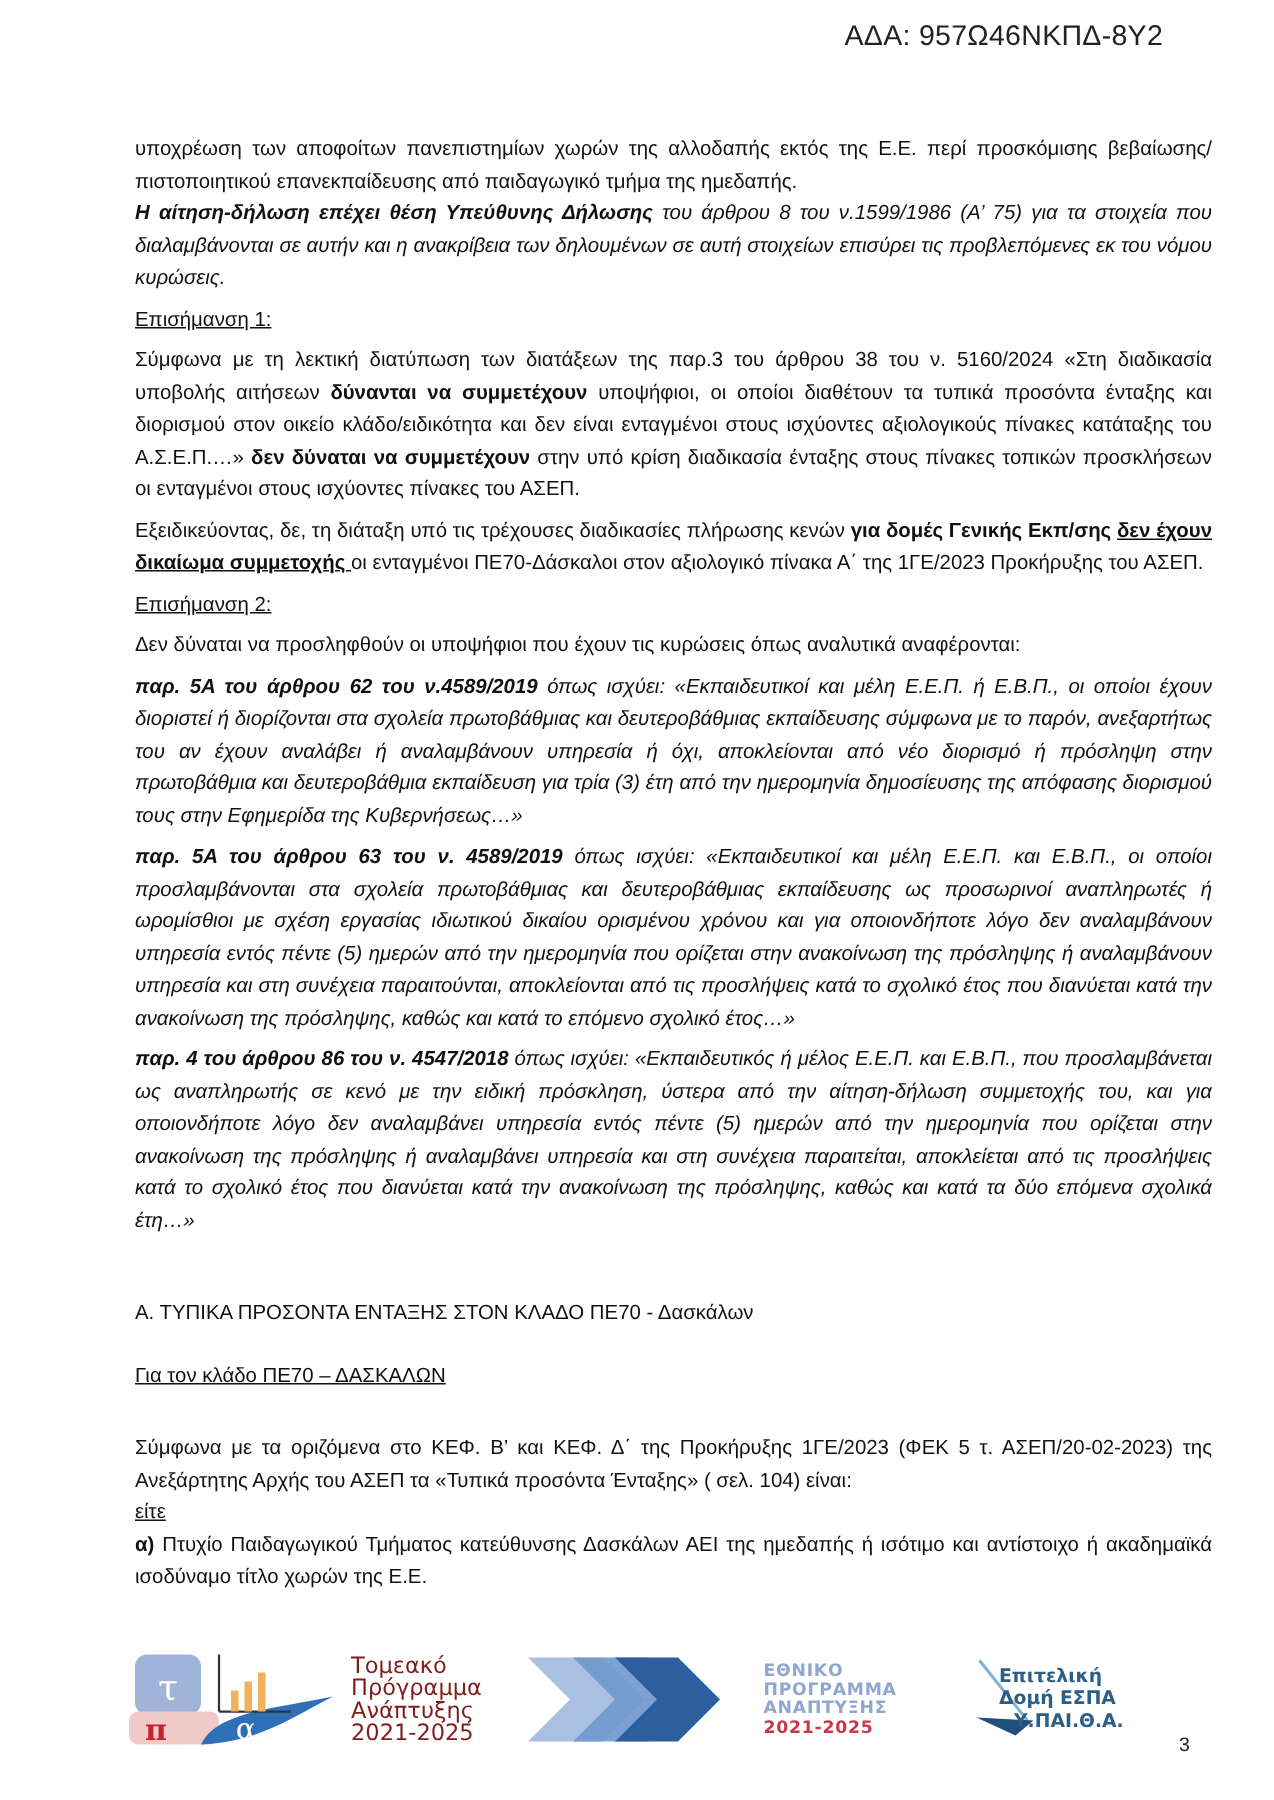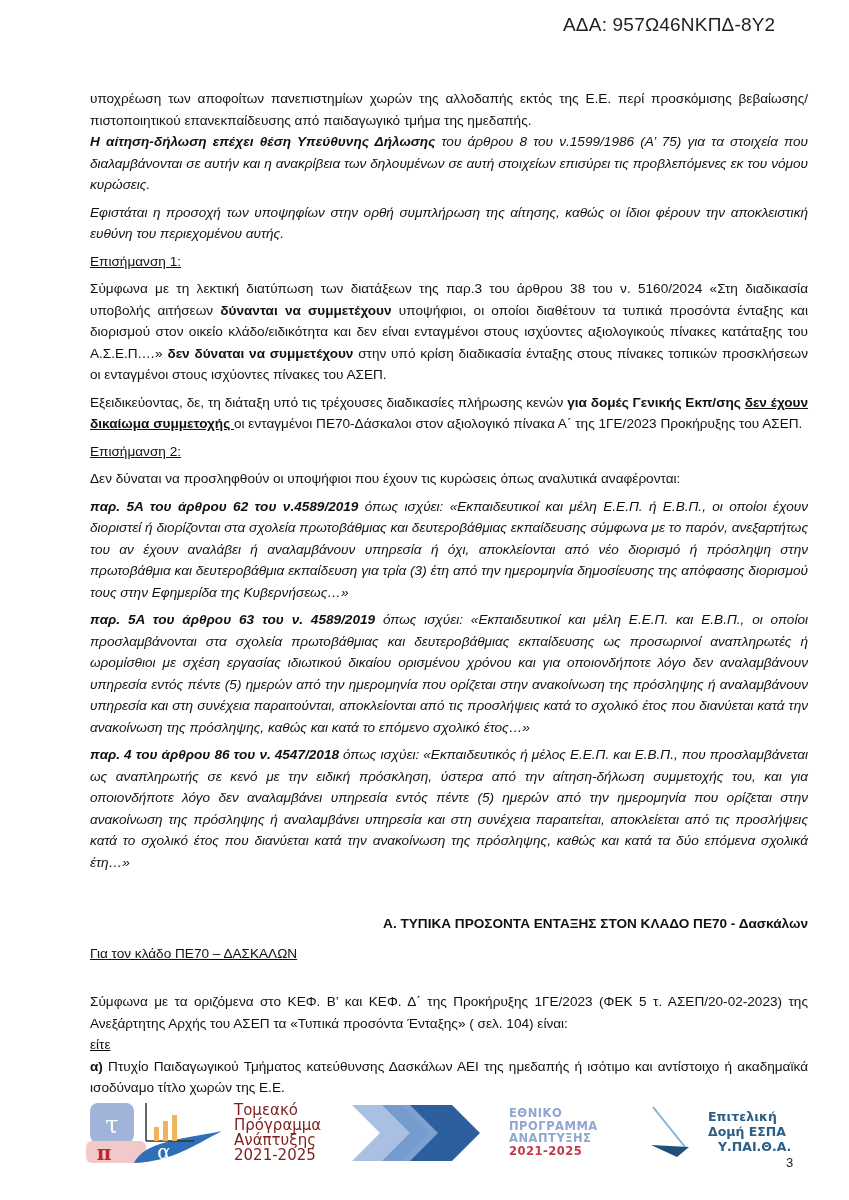--- a/index.html
+++ b/index.html
@@ -9,45 +9,44 @@
          font-family:"Liberation Sans", sans-serif; letter-spacing:0.2px; }
   .content { position:absolute; left:90px; top:61px; width:718px;
              font-family:"Liberation Sans", sans-serif; font-size:13.6px;
              line-height:21.5px; color:#111; }
   .content p { margin:0 0 6px 0; text-align:justify; }
   .content p.tight { margin-bottom:0;margin-top:27px; }
   .it { font-style:italic; }
   .b { font-weight:bold; }
   .u { text-decoration:underline; }
   .heading { font-weight:normal; text-decoration:underline; margin:0 0 6px 0; }
-  .section-title { font-weight:bold; margin-top:40px; margin-bottom:8px;text-align:right; }
+  .section-title { font-weight:normal; margin-top:40px; margin-bottom:20px; }
   .footer { position:absolute; left:84px; top:1093px; width:720px; height:78px; }
   .logo { position:absolute; }
   .logo-tpa { left:0; top:8px; width:140px; height:64px; }
   .tpa-text { position:absolute; left:150px; top:10px; font-size:15px; line-height:15px; color:#7f1d1d;
               font-family:"DejaVu Sans", sans-serif; }
   .chev { left:268px; top:8px; width:130px; height:64px; }
   .enp { position:absolute; left:425px; top:14px; font-family:"DejaVu Sans", sans-serif;
          font-size:11.5px; line-height:12.5px; font-weight:bold; letter-spacing:0.5px; }
   .enp .l1 { color:#8fa7cf; }
   .enp .l4 { color:#c33a4b; }
   .edespa { position:absolute; left:565px; top:8px; width:140px; height:64px; }
-  .edespa-text { position:absolute; left:624px; top:16px; font-family:"DejaVu Sans", sans-serif;
+  .edespa-text { position:absolute; left:582px; top:16px; font-family:"DejaVu Sans", sans-serif;
                  font-size:12.5px; line-height:15px; font-weight:bold; color:#2d5f86; }
   .page-num { position:absolute; left:786px; top:1155px; font-size:13px; color:#222; }
 </style>
 </head>
 <body>
 
 <div class="ada">ΑΔΑ: 957Ω46ΝΚΠΔ-8Υ2</div>
 
 <div class="content">
   <p class="tight">υποχρέωση των αποφοίτων πανεπιστημίων χωρών της αλλοδαπής εκτός της Ε.Ε. περί προσκόμισης βεβαίωσης/πιστοποιητικού επανεκπαίδευσης από παιδαγωγικό τμήμα της ημεδαπής.</p>
   <p class="it"><span class="b">Η αίτηση-δήλωση επέχει θέση Υπεύθυνης Δήλωσης</span><span> του άρθρου 8 του ν.1599/1986 (Α’ 75) για τα στοιχεία που διαλαμβάνονται σε αυτήν και η ανακρίβεια των δηλουμένων σε αυτή στοιχείων επισύρει τις προβλεπόμενες εκ του νόμου κυρώσεις.</span></p>
-  <p class="it">Εφιστάται η προσοχή των υποψηφίων στην ορθή συμπλήρωση της αίτησης, καθώς οι ίδιοι φέρουν την αποκλειστική ευθύνη του περιεχομένου αυτής.</p>
 
   <div class="heading">Επισήμανση 1:</div>
   <p><span>Σύμφωνα με τη λεκτική διατύπωση των διατάξεων της παρ.3 του άρθρου 38 του ν. 5160/2024 «Στη διαδικασία υποβολής αιτήσεων </span><span class="b">δύνανται να συμμετέχουν</span><span> υποψήφιοι, οι οποίοι διαθέτουν τα τυπικά προσόντα ένταξης και διορισμού στον οικείο κλάδο/ειδικότητα και δεν είναι ενταγμένοι στους ισχύοντες αξιολογικούς πίνακες κατάταξης του Α.Σ.Ε.Π.…» </span><span class="b">δεν δύναται να συμμετέχουν</span><span> στην υπό κρίση διαδικασία ένταξης στους πίνακες τοπικών προσκλήσεων οι ενταγμένοι στους ισχύοντες πίνακες του ΑΣΕΠ.</span></p>
   <p><span>Εξειδικεύοντας, δε,  τη διάταξη υπό τις τρέχουσες διαδικασίες πλήρωσης κενών </span><span class="b">για δομές Γενικής Εκπ/σης</span><span> </span><span class="b u">δεν έχουν δικαίωμα συμμετοχής </span><span>οι ενταγμένοι ΠΕ70-Δάσκαλοι στον αξιολογικό πίνακα Α΄ της 1ΓΕ/2023 Προκήρυξης του ΑΣΕΠ.</span></p>
 
   <div class="heading">Επισήμανση 2:</div>
   <p>Δεν δύναται να προσληφθούν οι υποψήφιοι που έχουν τις κυρώσεις όπως αναλυτικά αναφέρονται:</p>
   <p class="it"><span class="b">παρ. 5Α του άρθρου 62 του ν.4589/2019</span><span> όπως ισχύει: «Εκπαιδευτικοί και μέλη Ε.Ε.Π. ή Ε.Β.Π., οι οποίοι έχουν διοριστεί ή διορίζονται στα σχολεία πρωτοβάθμιας και δευτεροβάθμιας εκπαίδευσης σύμφωνα με το παρόν, ανεξαρτήτως του αν έχουν αναλάβει ή αναλαμβάνουν υπηρεσία ή όχι, αποκλείονται από νέο διορισμό ή πρόσληψη στην πρωτοβάθμια και δευτεροβάθμια εκπαίδευση για τρία (3) έτη από την ημερομηνία δημοσίευσης της απόφασης διορισμού τους στην Εφημερίδα της Κυβερνήσεως…»</span></p>
   <p class="it"><span class="b">παρ. 5Α του άρθρου 63 του ν. 4589/2019</span><span> όπως ισχύει: «Εκπαιδευτικοί και μέλη Ε.Ε.Π. και Ε.Β.Π., οι οποίοι προσλαμβάνονται στα σχολεία πρωτοβάθμιας και δευτεροβάθμιας εκπαίδευσης ως προσωρινοί αναπληρωτές ή ωρομίσθιοι με σχέση εργασίας ιδιωτικού δικαίου ορισμένου χρόνου και για οποιονδήποτε λόγο δεν αναλαμβάνουν υπηρεσία εντός πέντε (5) ημερών από την ημερομηνία που ορίζεται στην ανακοίνωση της πρόσληψης ή αναλαμβάνουν υπηρεσία και στη συνέχεια παραιτούνται, αποκλείονται από τις προσλήψεις κατά το σχολικό έτος που διανύεται κατά την ανακοίνωση της πρόσληψης, καθώς και κατά το επόμενο σχολικό έτος…»</span></p>
   <p class="it"><span class="b">παρ. 4 του άρθρου 86 του ν. 4547/2018</span><span> όπως ισχύει: «Εκπαιδευτικός ή μέλος Ε.Ε.Π. και Ε.Β.Π., που προσλαμβάνεται ως αναπληρωτής σε κενό με την ειδική πρόσκληση, ύστερα από την αίτηση-δήλωση συμμετοχής του, και για οποιονδήποτε λόγο δεν αναλαμβάνει υπηρεσία εντός πέντε (5) ημερών από την ημερομηνία που ορίζεται στην ανακοίνωση της πρόσληψης ή αναλαμβάνει υπηρεσία και στη συνέχεια παραιτείται, αποκλείεται από τις προσλήψεις κατά το σχολικό έτος που διανύεται κατά την ανακοίνωση της πρόσληψης, καθώς και κατά τα δύο επόμενα σχολικά έτη…»</span></p>

